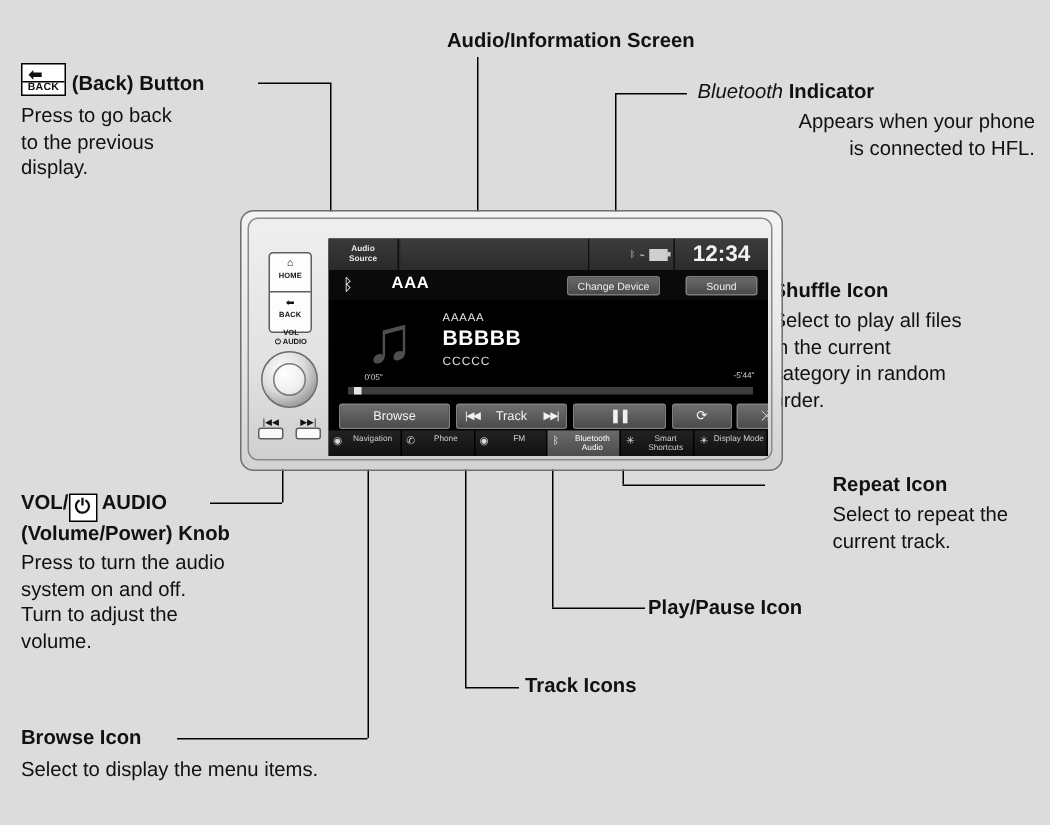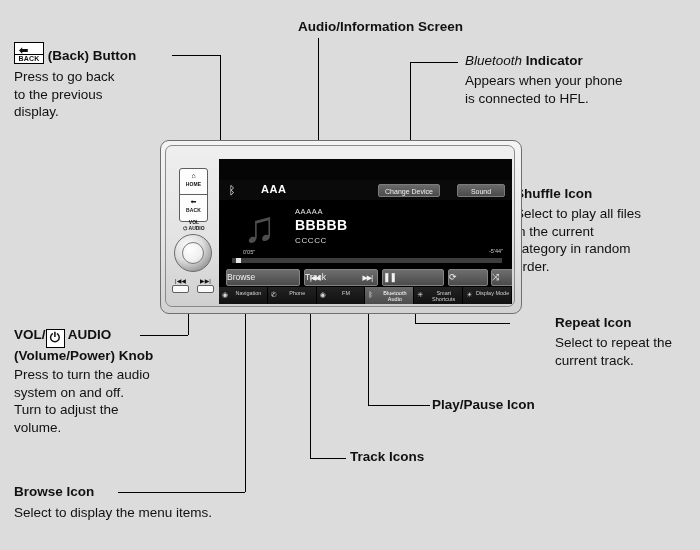--- a/index.html
+++ b/index.html
@@ -121,21 +121,21 @@
   .meta3{position:absolute;left:76px;top:36px;color:#dcdcdc;font-size:8px;letter-spacing:.6px;}
   .t-elapsed{position:absolute;left:24px;top:49px;color:#cfcfcf;font-size:5.5px;}
   .t-remain{position:absolute;right:9px;top:48px;color:#cfcfcf;font-size:5.5px;}
   .prog-track{position:absolute;left:13px;top:58px;right:10px;height:5px;background:#3d3d3d;}
   .prog-knob{position:absolute;left:0px;top:0px;width:5px;height:5px;background:#e6e6e6;}
 
   .lcd-controls{position:absolute;left:0;top:109px;width:293px;height:19px;background:#000;}
   .ctl{position:absolute;top:1px;height:17px;border-radius:2px;
     background:linear-gradient(180deg,#6e6e6e 0%,#4b4b4b 100%);
     border:1px solid #818181;box-sizing:border-box;color:#f2f2f2;
-    font-size:8.5px;line-height:15px;}
+    font-size:8.5px;line-height:15px;text-align:center;}
   #ctl-browse{left:7px;width:74px;}
   #ctl-track{left:85px;width:74px;font-size:8.5px;}
   #ctl-track .tk{position:absolute;top:0;font-size:7px;line-height:15px;letter-spacing:-1px;}
   #ctl-track .tk.prev{left:5px;}
   #ctl-track .tk.next{right:5px;}
   #ctl-play{left:163px;width:62px;font-size:9px;letter-spacing:-1px;}
   #ctl-repeat{left:229px;width:40px;font-size:9px;}
   #ctl-shuffle{left:272px;width:40px;font-size:9px;}
 
   .lcd-tabbar{position:absolute;left:0;top:128px;width:293px;height:17px;
@@ -200,21 +200,21 @@
   </div>
 </div>
 
 <div class="abs ann-title" style="left:298px;top:19px;">Audio/Information Screen</div>
 
 <div class="abs" style="left:465px;top:53px;width:225px;">
   <div class="ann-title">
     <span class="ital">Bluetooth</span>
     <span>Indicator</span>
   </div>
-  <div class="ann-body" style="margin-top:3px;">
+  <div class="ann-body" style="margin-top:3px;text-align:right;">
     <div>Appears when your phone</div>
     <div>is connected to HFL.</div>
   </div>
 </div>
 
 <div class="abs" style="left:515px;top:186px;width:180px;">
   <div class="ann-title">Shuffle Icon</div>
   <div class="ann-body" style="margin-top:3px;">
     <div>Select to play all files</div>
     <div>in the current</div>
@@ -288,20 +288,33 @@
         <div class="seek-bar" style="left:0;"></div>
       </div>
       <div class="seek-btn" style="left:25px;">
         <div class="seek-ico">▶▶|</div>
         <div class="seek-bar" style="left:0;"></div>
       </div>
     </div>
 
     <div id="lcd">
 
+      <div class="lcd-statusbar">
+        <div class="audio-src">
+          <div>Audio</div>
+          <div>Source</div>
+        </div>
+        <div class="status-mid"></div>
+        <div class="status-icons">
+          <span>ᛒ</span>
+          <span>⌁</span>
+          <span class="batt"></span>
+        </div>
+        <div class="clock">12:34</div>
+      </div>
 
       <div class="lcd-titlebar">
         <span class="bt-ico">ᛒ</span>
         <span class="src-name">AAA</span>
         <span class="tb-btn" id="btn-change-device">Change Device</span>
         <span class="tb-btn" id="btn-sound">Sound</span>
       </div>
 
       <div class="lcd-main">
         <div class="art">♫</div>

